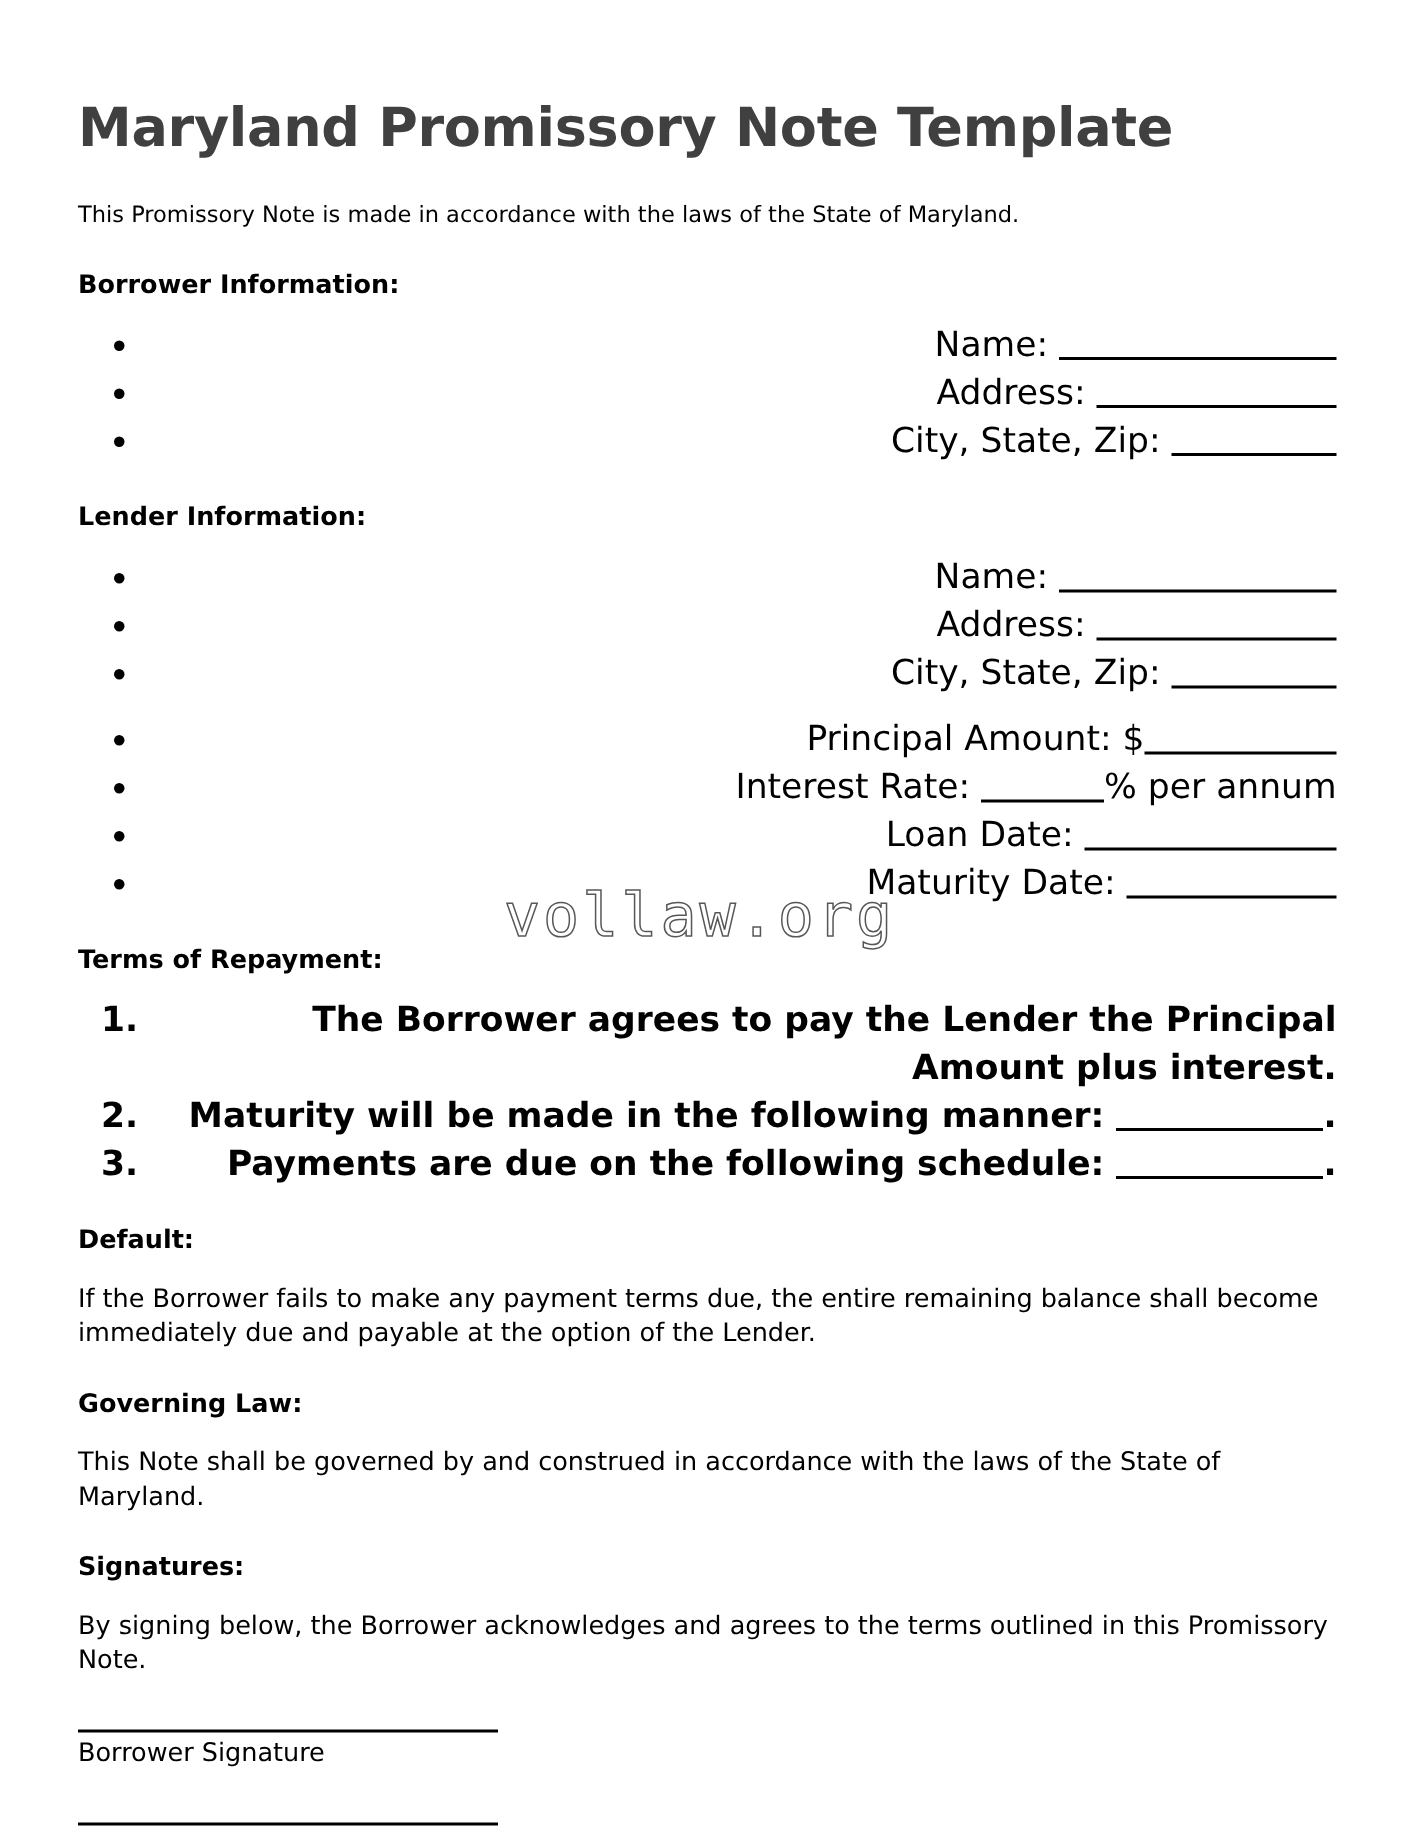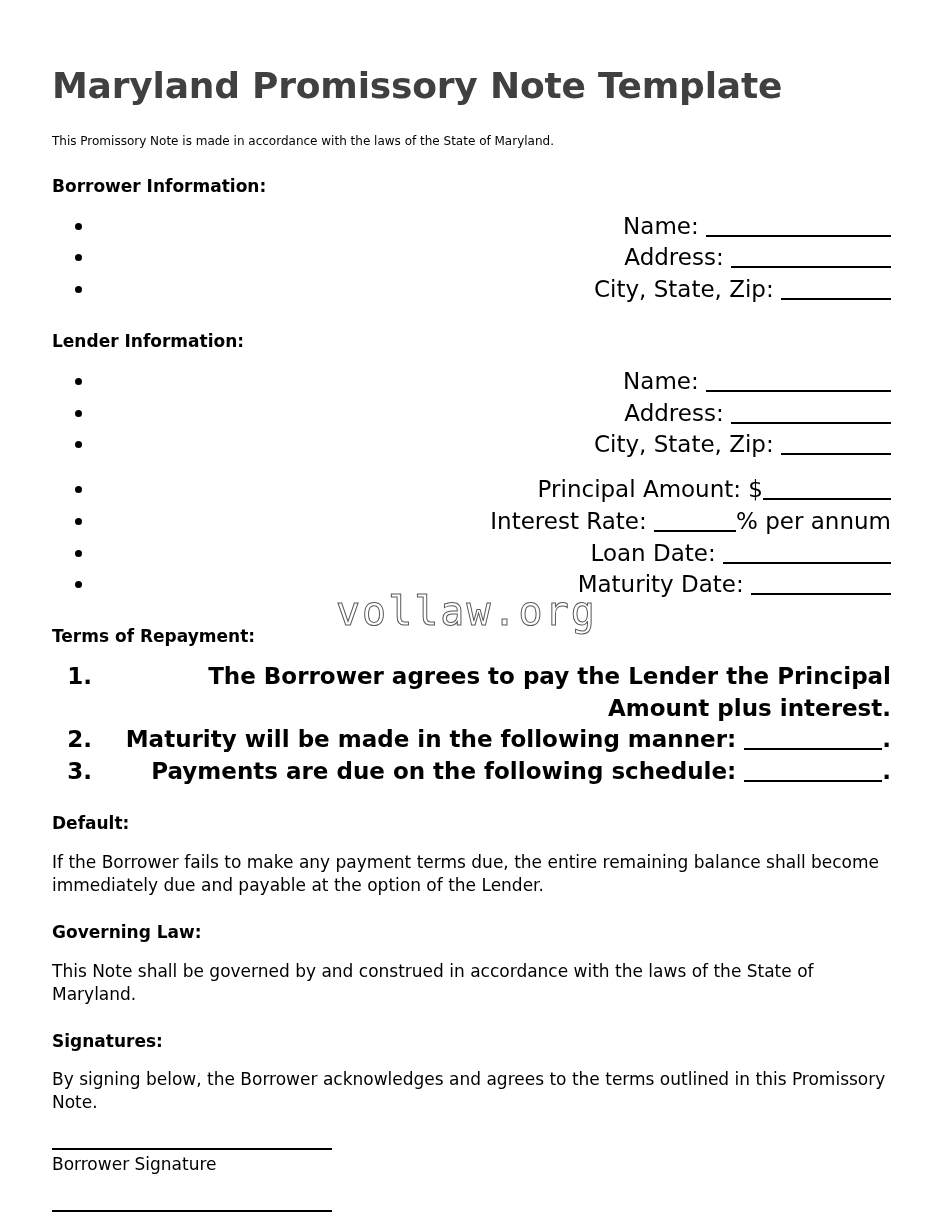--- a/index.html
+++ b/index.html
@@ -24,21 +24,21 @@
   }
   h1.doc-title {
     font-size: 36px;
     font-weight: bold;
     line-height: 1.15;
     margin: 13px 0 0 0;
     letter-spacing: -0.2px;
     color: #404040;
   }
   p.intro {
-    font-size: 12px;
+    font-size: 15px;
     line-height: 1.45;
     margin: 27px 0 0 0;
   }
   h2.section {
     font-size: 17px;
     font-weight: bold;
     margin: 24px 0 0 0;
     line-height: 1.35;
   }
   ul.bullets {

